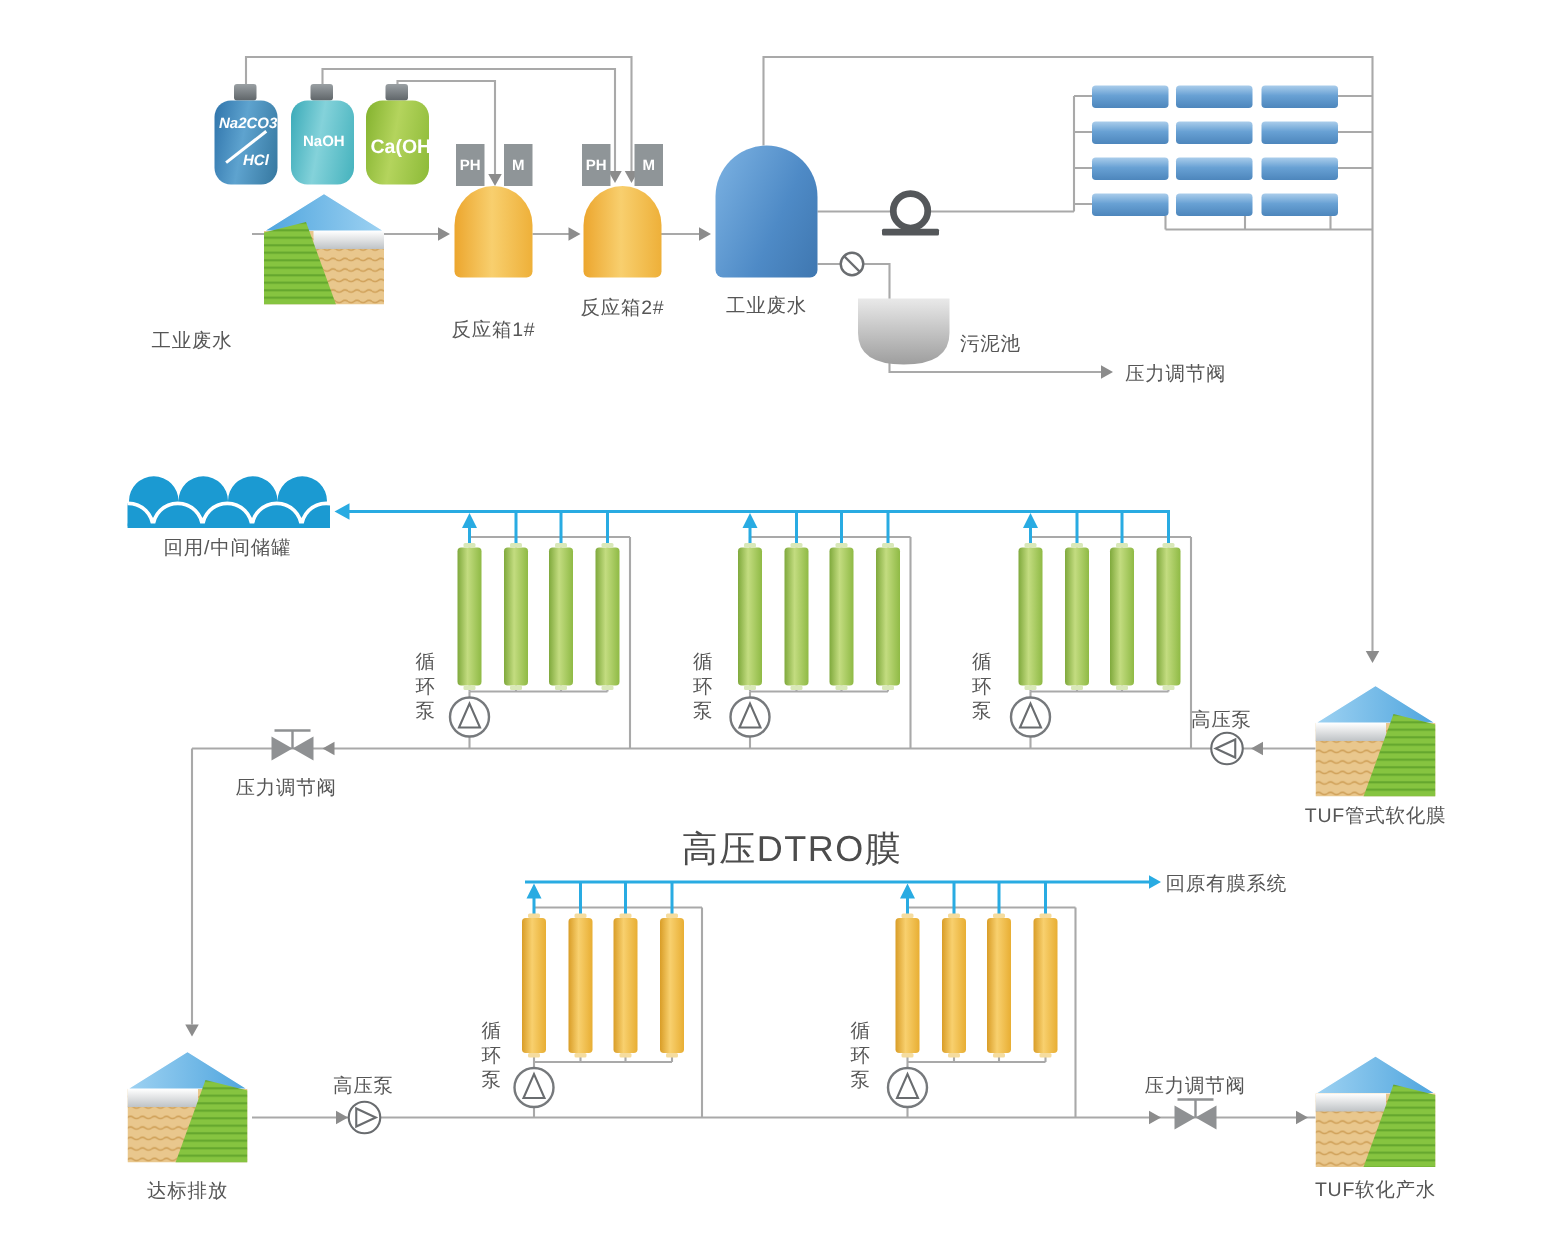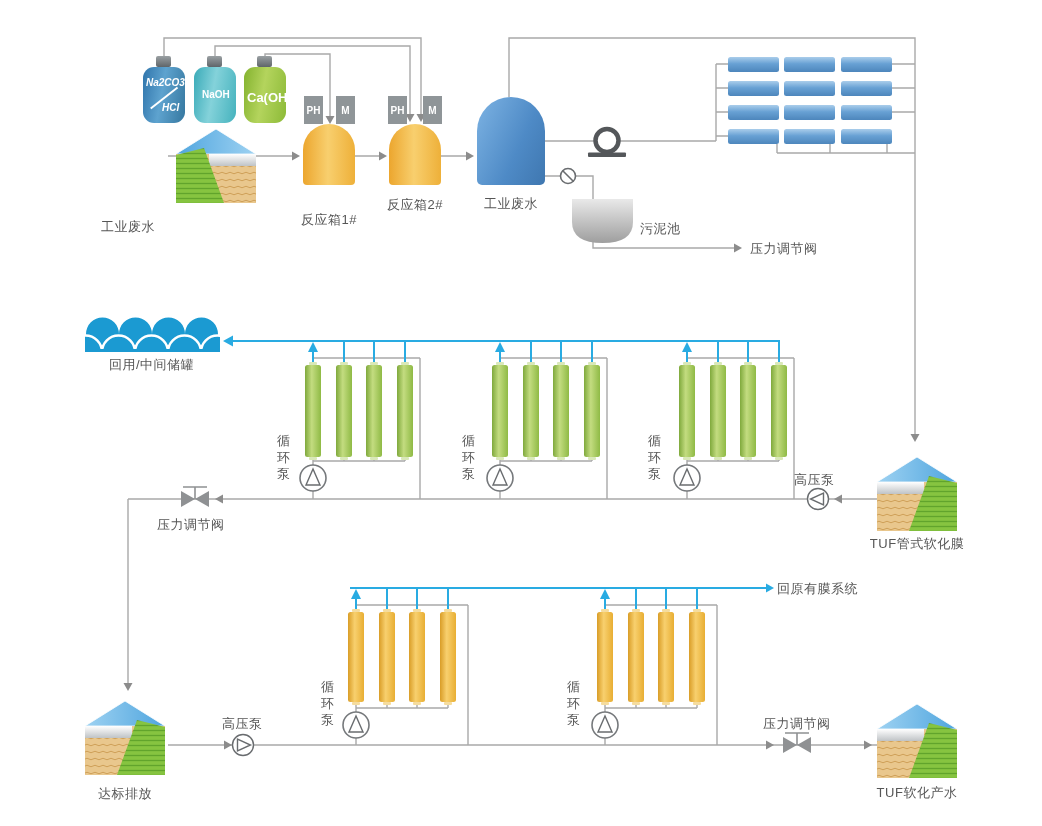--- a/index.html
+++ b/index.html
@@ -286,19 +286,20 @@
   <div class="lbl" style="left:750px;top:240px">压力调节阀</div>
   <div class="lbl" style="left:109px;top:356px">回用/中间储罐</div>
   <div class="lbl vlabel" style="left:277px;top:433px">循环泵</div>
   <div class="lbl vlabel" style="left:462px;top:433px">循环泵</div>
   <div class="lbl vlabel" style="left:648px;top:433px">循环泵</div>
   <div class="lbl vlabel" style="left:321px;top:679px">循环泵</div>
   <div class="lbl vlabel" style="left:567px;top:679px">循环泵</div>
   <div class="lbl" style="left:794px;top:471px">高压泵</div>
   <div class="lbl" style="left:157px;top:516px">压力调节阀</div>
   <div class="lbl center" style="left:917px;top:535px">TUF管式软化膜</div>
+  <div class="lbl title center" style="left:528px;top:550px">高压DTRO膜</div>
   <div class="lbl" style="left:777px;top:580px">回原有膜系统</div>
   <div class="lbl" style="left:222px;top:715px">高压泵</div>
   <div class="lbl center" style="left:125px;top:785px">达标排放</div>
   <div class="lbl" style="left:763px;top:715px">压力调节阀</div>
   <div class="lbl center" style="left:917px;top:784px">TUF软化产水</div>
 
 </div>
 
 </body></html>

